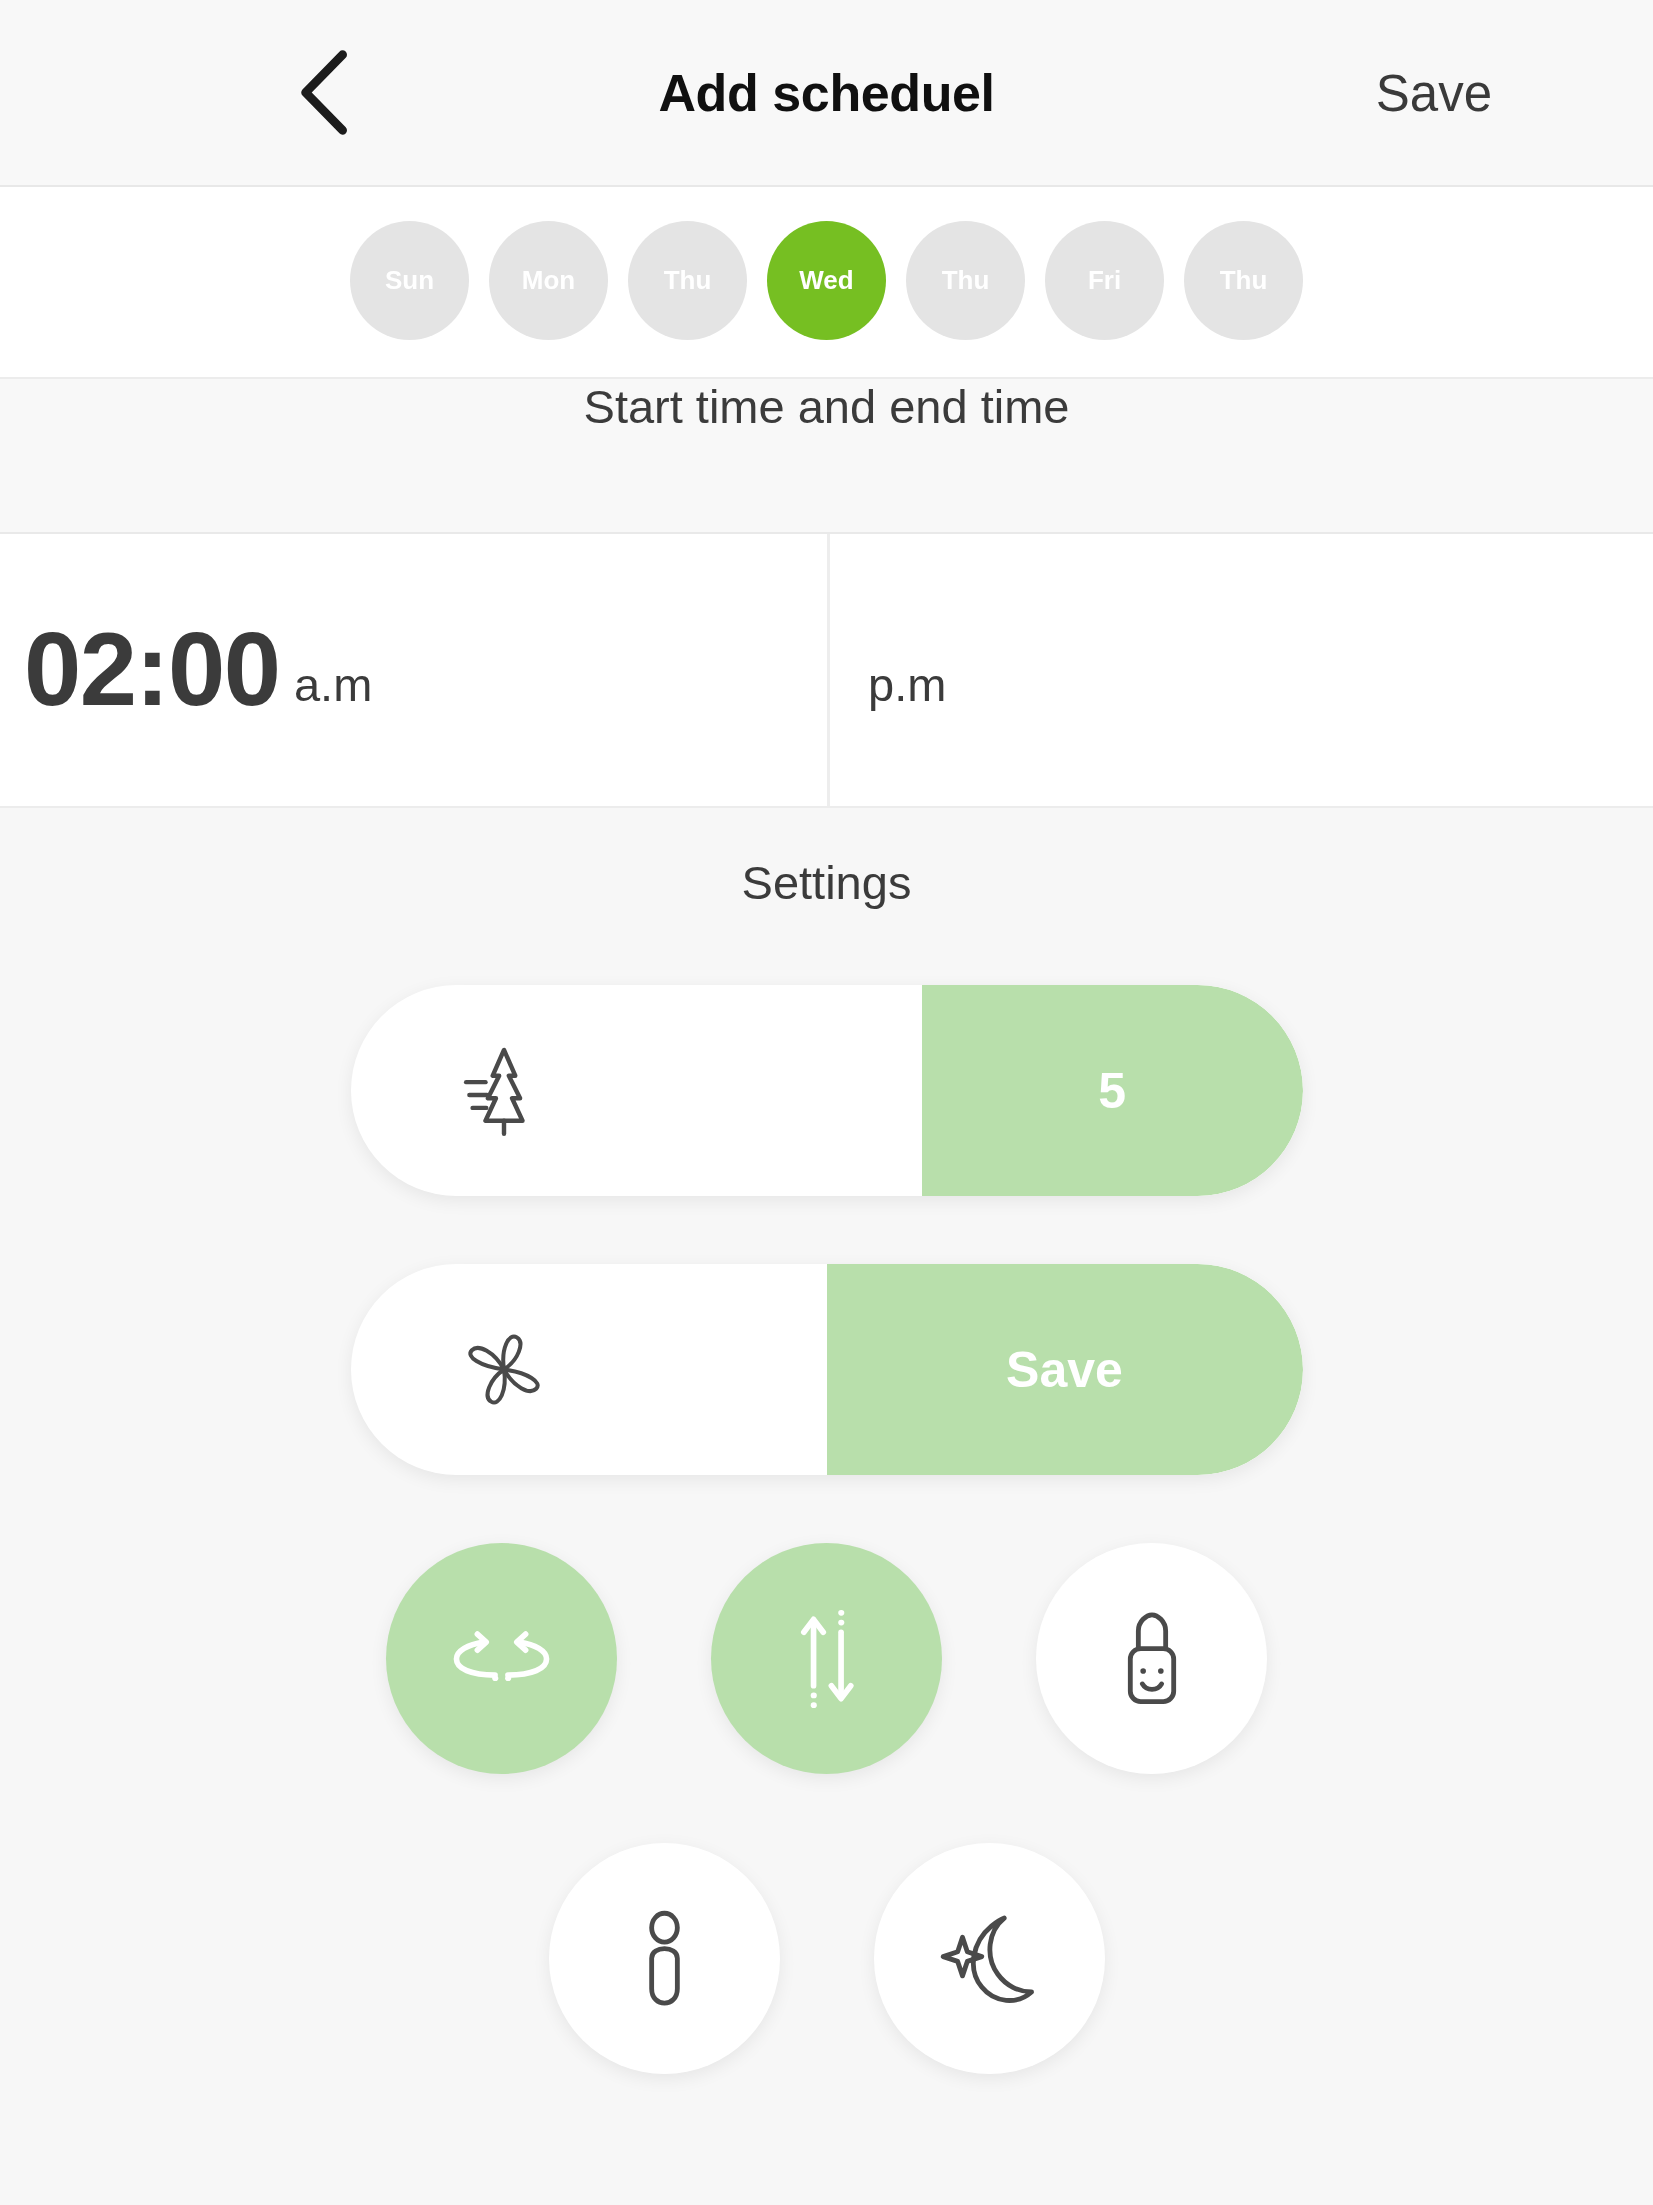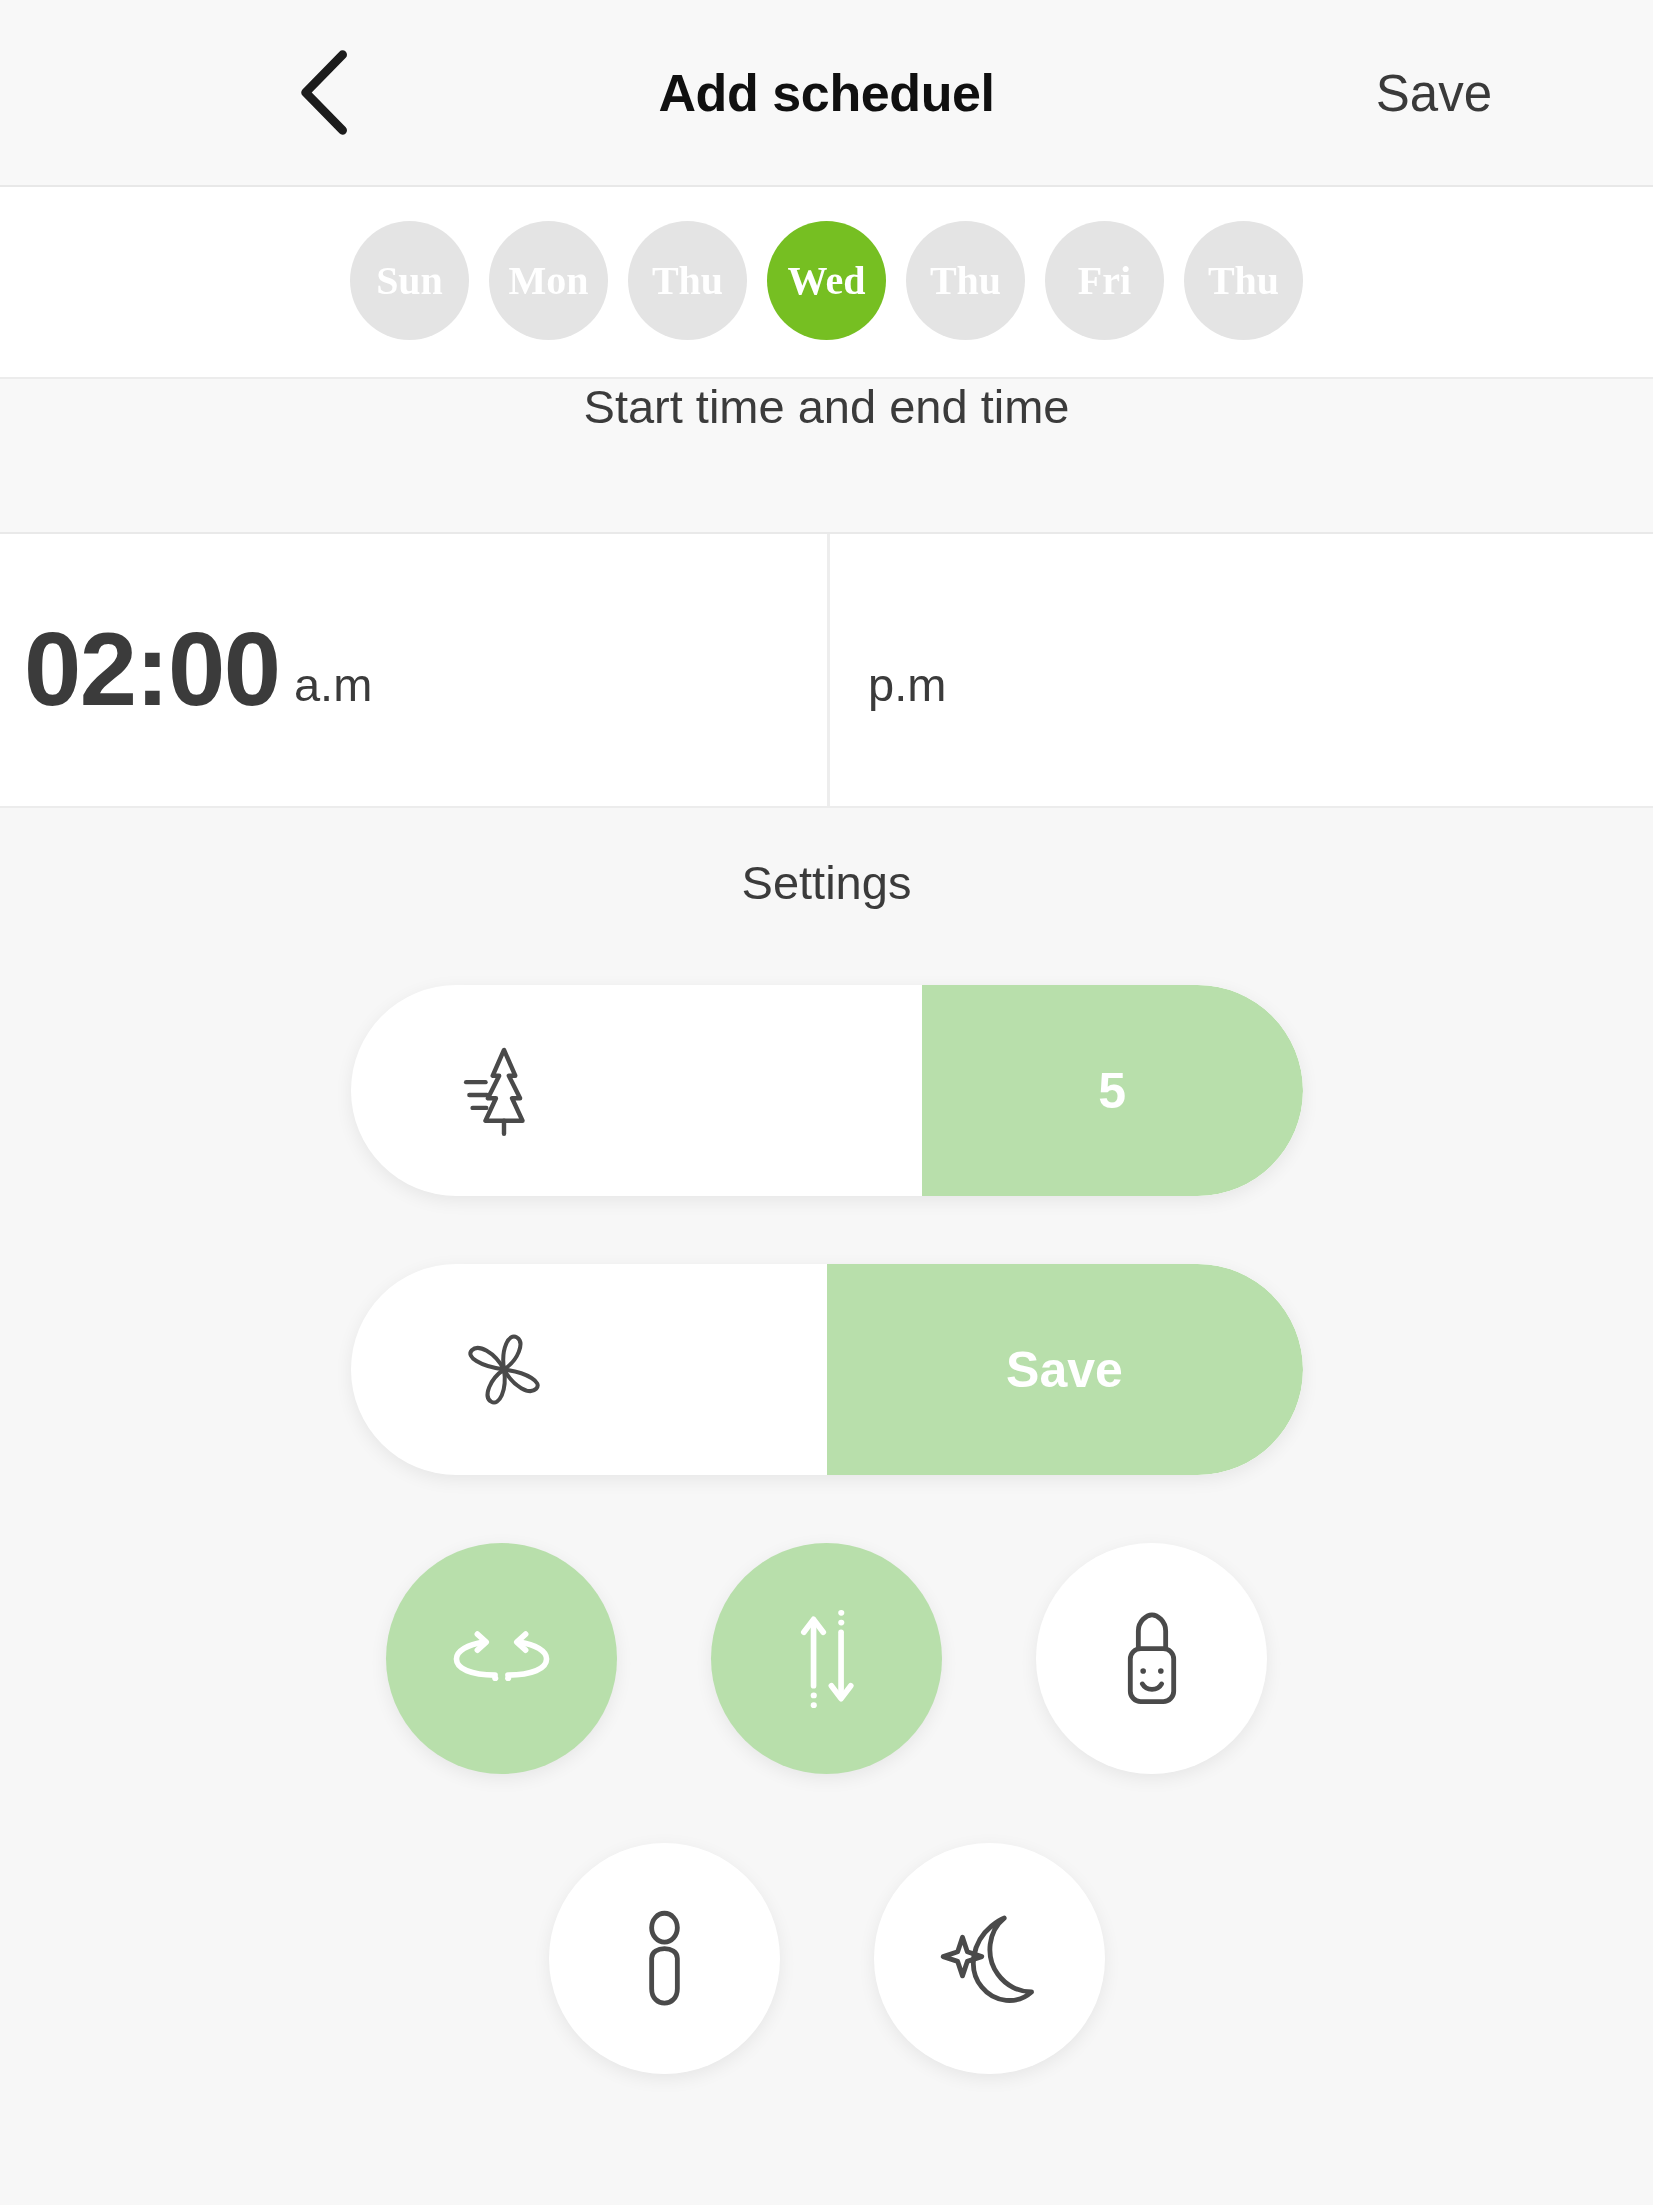--- a/index.html
+++ b/index.html
@@ -79,25 +79,24 @@
   }
   .day-pill {
     width: 119px;
     height: 119px;
     border-radius: 50%;
     background: #e4e4e4;
     color: #ffffff;
     display: flex;
     align-items: center;
     justify-content: center;
-    font-size: 40px;
+    font-size: 26px;
     font-weight: bold;
     cursor: pointer;
     user-select: none;
-    font-family: Liberation Serif, serif;
   }
   .day-pill.active { background: #76bf22; }
 
   
   .time-label-band {
     background: #f8f8f8;
     height: 155px;
     display: flex;
     align-items: flex-start;
     justify-content: center;

